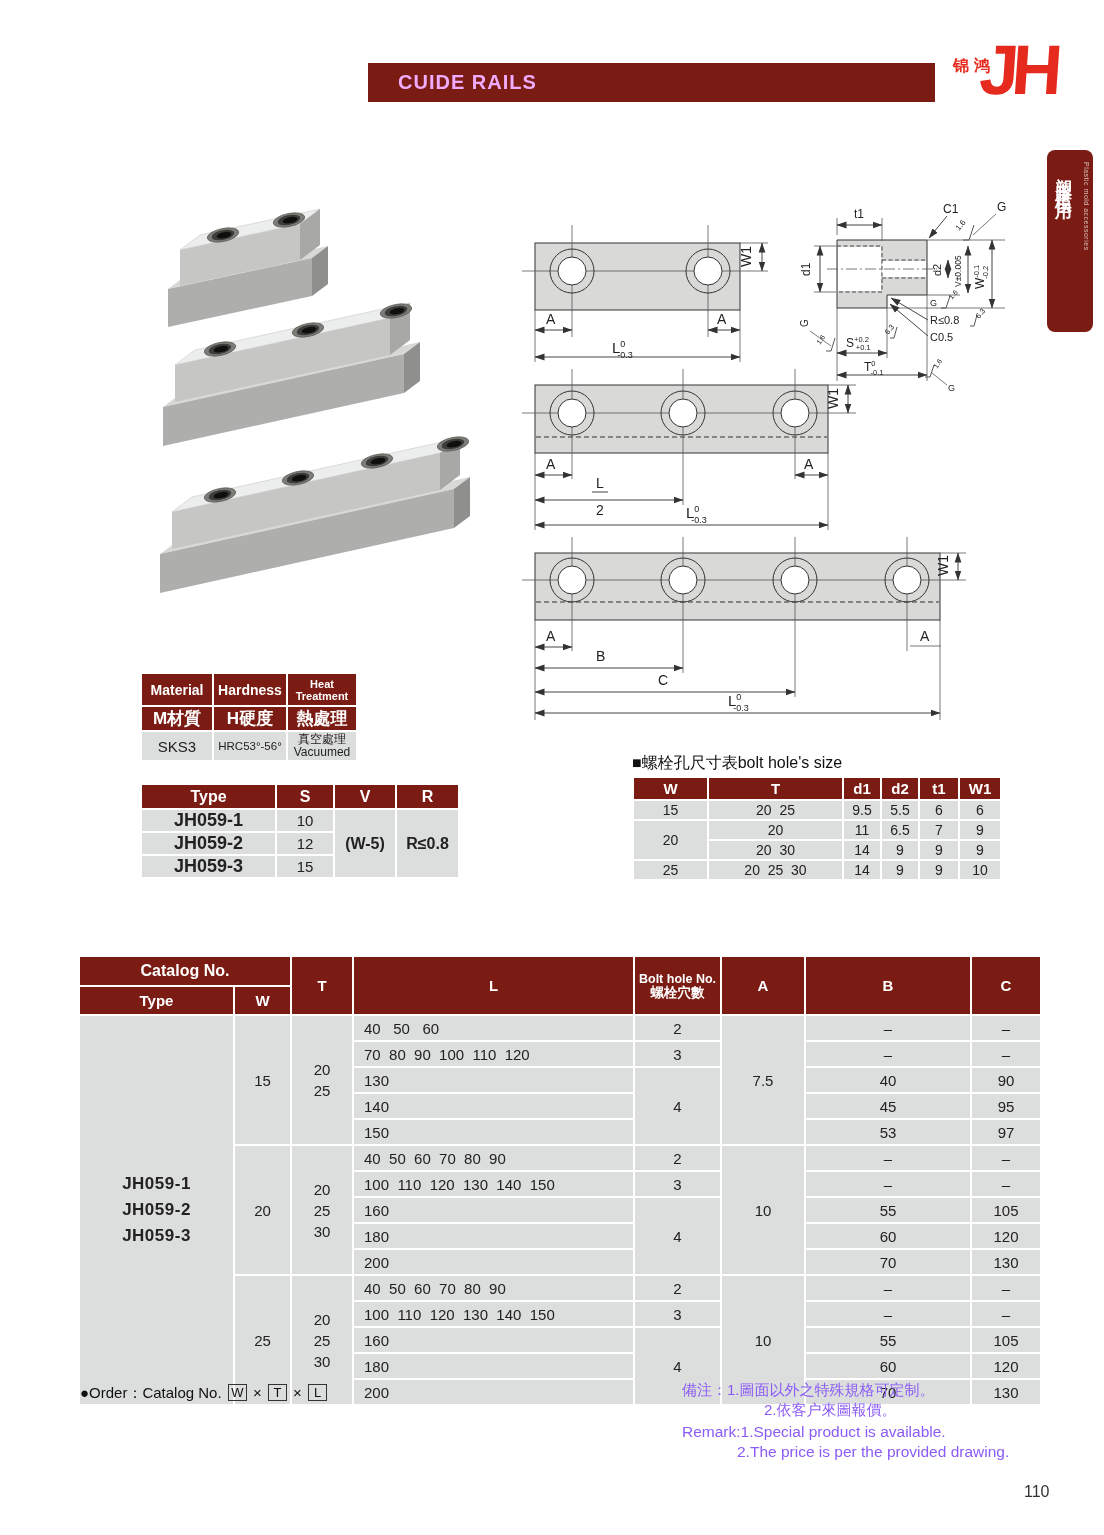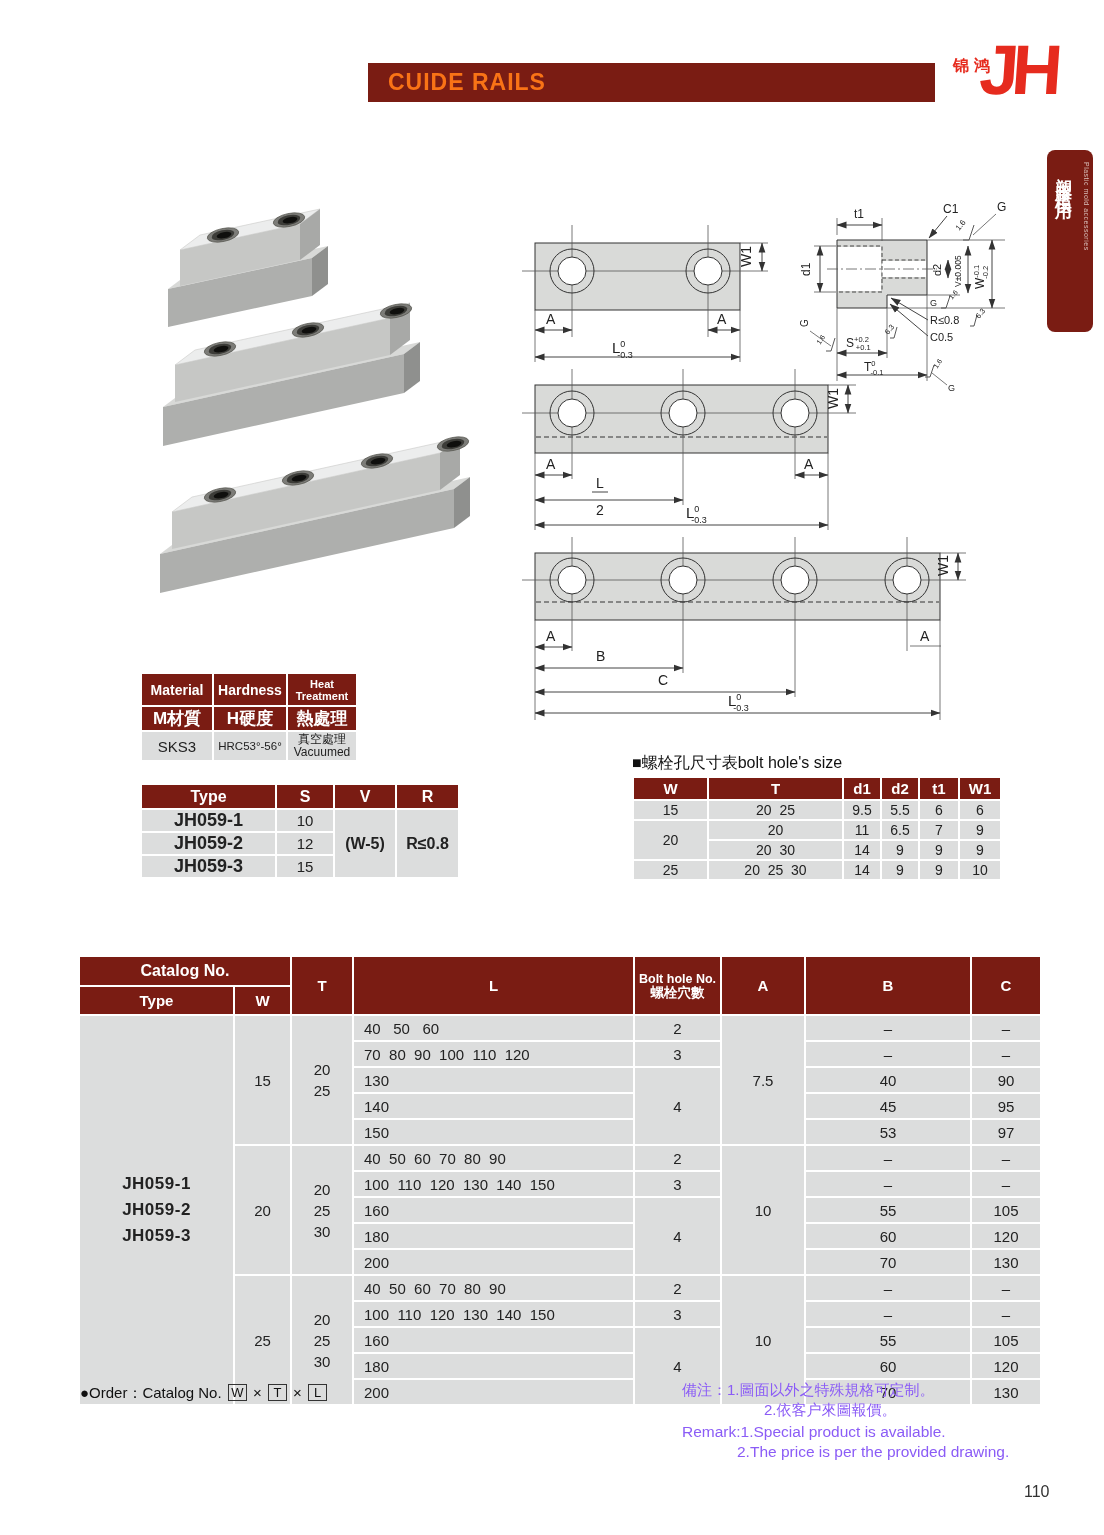--- a/index.html
+++ b/index.html
@@ -3,21 +3,21 @@
 <meta charset="utf-8">
 <style>
   html,body{margin:0;padding:0;background:#888;}
   .page{position:relative;width:1104px;height:1535px;background:#fff;margin:0 auto;
         font-family:"Liberation Sans",sans-serif;overflow:hidden;}
   .abs{position:absolute;}
 
   
   .title-zh{left:76px;top:48px;font-size:47px;font-weight:900;color:#1b1b1b;letter-spacing:3px;white-space:nowrap;}
   .banner{left:368px;top:63px;width:567px;height:39px;background:#7a1c13;}
-  .banner span{display:block;padding-left:20px;line-height:39px;color:#f97316;font-size:23px;font-weight:bold;letter-spacing:1px;}
+  .banner span{display:block;padding-left:30px;line-height:39px;color:#f0abfc;font-size:20px;font-weight:bold;letter-spacing:1px;}
   .logo-zh{left:953px;top:56px;font-size:16px;font-weight:bold;color:#e62b1e;letter-spacing:5px;}
   .logo-en{left:980px;top:30px;font-size:70px;font-weight:900;color:#e62b1e;letter-spacing:-7px;transform:skewX(-4deg);}
   .side-tab{left:1047px;top:150px;width:46px;height:182px;background:#7a1c13;border-radius:8px;}
   .side-tab .zh{position:absolute;left:5px;top:13px;writing-mode:vertical-rl;color:#fff;font-size:17px;font-weight:bold;letter-spacing:9px;}
   .side-tab .en{position:absolute;right:3px;top:12px;writing-mode:vertical-rl;color:#d9c0bb;font-size:7px;letter-spacing:0.5px;}
 
   
   table{border-collapse:collapse;table-layout:fixed;}
   td,th{border:2px solid #fff;background:#dcdddd;color:#222;text-align:center;vertical-align:middle;padding:0;overflow:hidden;}
   th.mr, td.mr{background:#7a1c13;color:#fff;font-weight:bold;}

